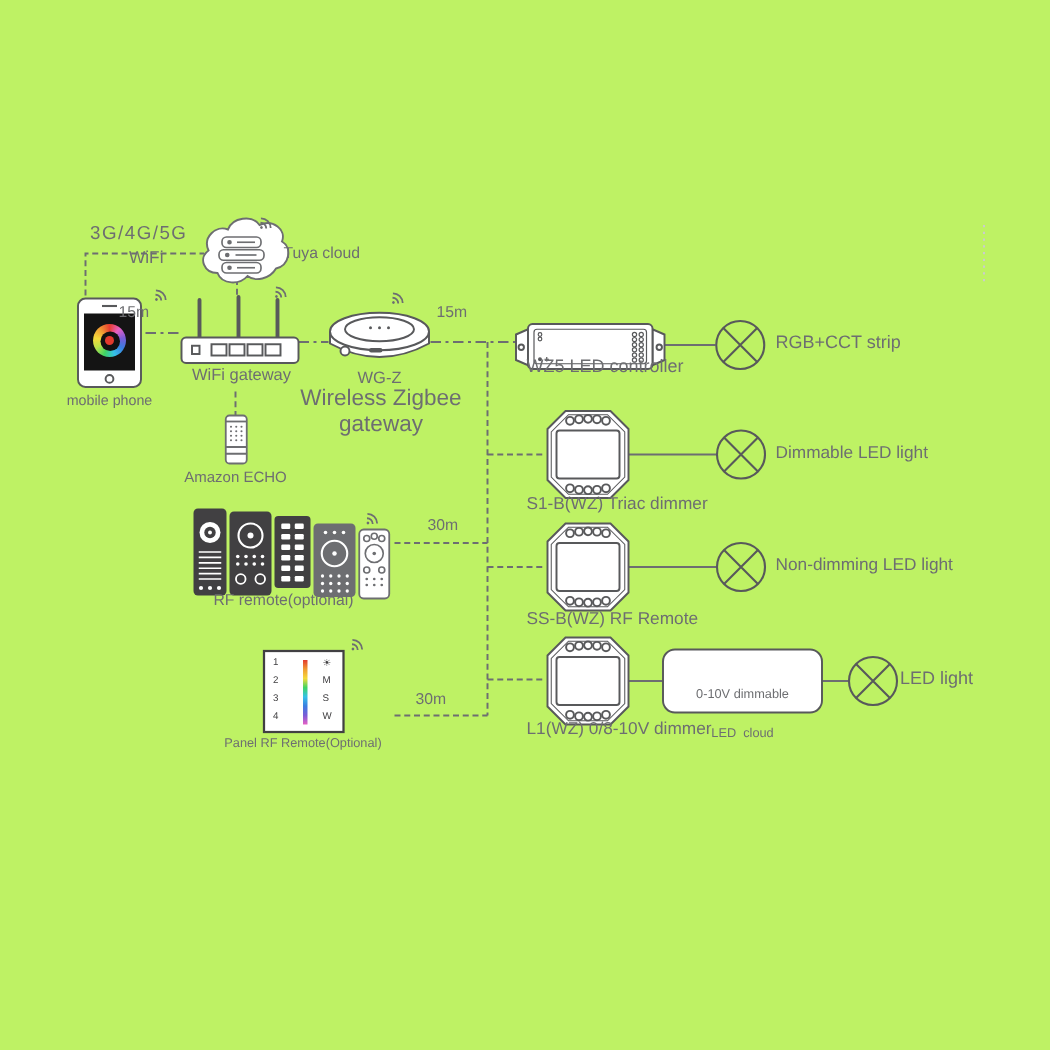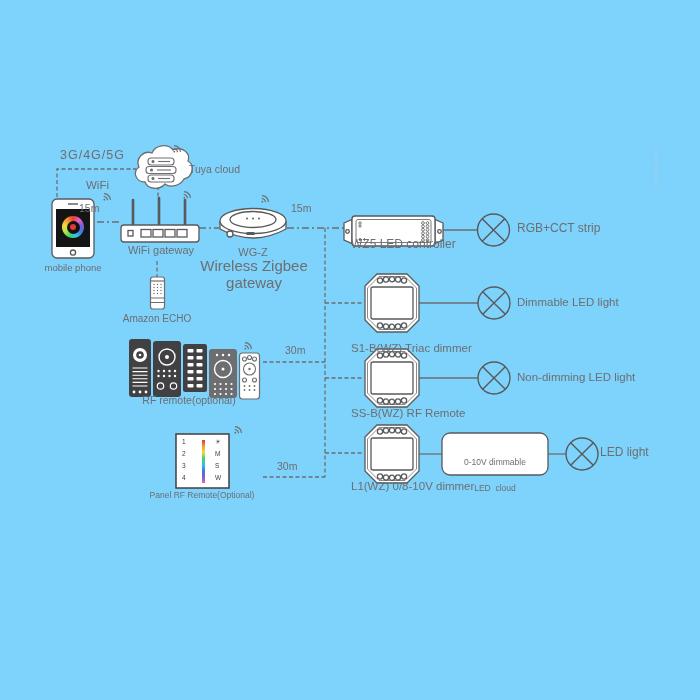--- a/index.html
+++ b/index.html
@@ -1,17 +1,17 @@
 <!DOCTYPE html>
 <html><head>
 <meta charset="utf-8">
 <style>
   html,body { margin:0; padding:0; background:#fff; }
   .canvas {
-    position:relative; width:700px; height:700px; background:#7dd3fc;
+    position:relative; width:700px; height:700px; background:#bef264;
     font-family:"Liberation Sans", sans-serif; color:#6d6e71; overflow:hidden;
   }
   .layer { position:absolute; left:0; top:0; width:700px; height:700px; }
   .lbl { position:absolute; color:#6d6e71; line-height:1.12; white-space:nowrap; }
   .ctr { text-align:center; white-space:normal; }
   
   .wheel      { position:absolute; left:62px;  top:216px; width:22px; height:22px; border-radius:50%;
                 background:conic-gradient(#e93e30,#e661c5,#7a5cd6,#3b7de0,#35c1e8,#3fd463,#b8e24a,#f5d93a,#f09c33,#e93e30); }
   .wheel-in   { position:absolute; left:66.5px; top:220.5px; width:13px; height:13px; border-radius:50%; background:#121212; }
   .wheel-dot  { position:absolute; left:70px;  top:224px; width:6px; height:6px; border-radius:50%; background:#e23a2e; }
@@ -287,36 +287,36 @@
   <span class="panel-key" style="left:182px; top:438px;">1</span>
   <span class="panel-key" style="left:182px; top:450px;">2</span>
   <span class="panel-key" style="left:182px; top:462px;">3</span>
   <span class="panel-key" style="left:182px; top:474px;">4</span>
   <span class="panel-key" style="left:215px; top:438px;">☀</span>
   <span class="panel-key" style="left:215px; top:450px;">M</span>
   <span class="panel-key" style="left:215px; top:462px;">S</span>
   <span class="panel-key" style="left:215px; top:474px;">W</span>
 
   <div class="lbl" style="left:60px; top:148px; font-size:12.5px; letter-spacing:1px;">3G/4G/5G</div>
-  <div class="lbl" style="left:86px; top:179px; font-size:11.5px;">WiFi</div>
+  <div class="lbl" style="left:86px; top:166px; font-size:11.5px;">WiFi</div>
   <div class="lbl" style="left:189px; top:164px; font-size:10.5px;">Tuya cloud</div>
   <div class="lbl" style="left:79px; top:203px; font-size:10.5px;">15m</div>
   <div class="lbl ctr" style="left:38px; top:263px; width:70px; font-size:9.5px;">mobile phone</div>
   <div class="lbl ctr" style="left:122px; top:244px; width:78px; font-size:11px;">WiFi gateway</div>
   <div class="lbl" style="left:291px; top:203px; font-size:10.5px;">15m</div>
   <div class="lbl ctr" style="left:223px; top:246px; width:60px; font-size:11px;">WG-Z</div>
   <div class="lbl ctr" style="left:197px; top:258px; width:114px; font-size:15px;">Wireless Zigbee gateway</div>
   <div class="lbl ctr" style="left:122px; top:313px; width:70px; font-size:10px;">Amazon ECHO</div>
   <div class="lbl ctr" style="left:136px; top:395px; width:106px; font-size:10.5px;">RF remote(optional)</div>
   <div class="lbl" style="left:285px; top:345px; font-size:10.5px;">30m</div>
   <div class="lbl ctr" style="left:147px; top:491px; width:110px; font-size:8.5px;">Panel RF Remote(Optional)</div>
   <div class="lbl" style="left:277px; top:461px; font-size:10.5px;">30m</div>
   <div class="lbl" style="left:351px; top:238px; font-size:12px;text-align:center;">WZ5 LED controller</div>
   <div class="lbl" style="left:517px; top:222px; font-size:12px;">RGB+CCT strip</div>
-  <div class="lbl" style="left:351px; top:342px; font-size:11.5px;">S1-B(WZ) Triac dimmer</div>
+  <div class="lbl" style="left:351px; top:330px; font-size:11.5px;">S1-B(WZ) Triac dimmer</div>
   <div class="lbl" style="left:517px; top:296px; font-size:11.5px;">Dimmable LED light</div>
   <div class="lbl" style="left:351px; top:407px; font-size:11.5px;">SS-B(WZ) RF Remote</div>
   <div class="lbl" style="left:517px; top:371px; font-size:11.5px;">Non-dimming LED light</div>
   <div class="lbl" style="left:351px; top:480px; font-size:11.5px;">L1(WZ) 0/8-10V dimmer</div>
   <div class="drv">
     <div>0-10V dimmable</div>
     <div>LED  cloud</div>
   </div>
   <div class="lbl" style="left:600px; top:446px; font-size:12px;">LED light</div>
 

